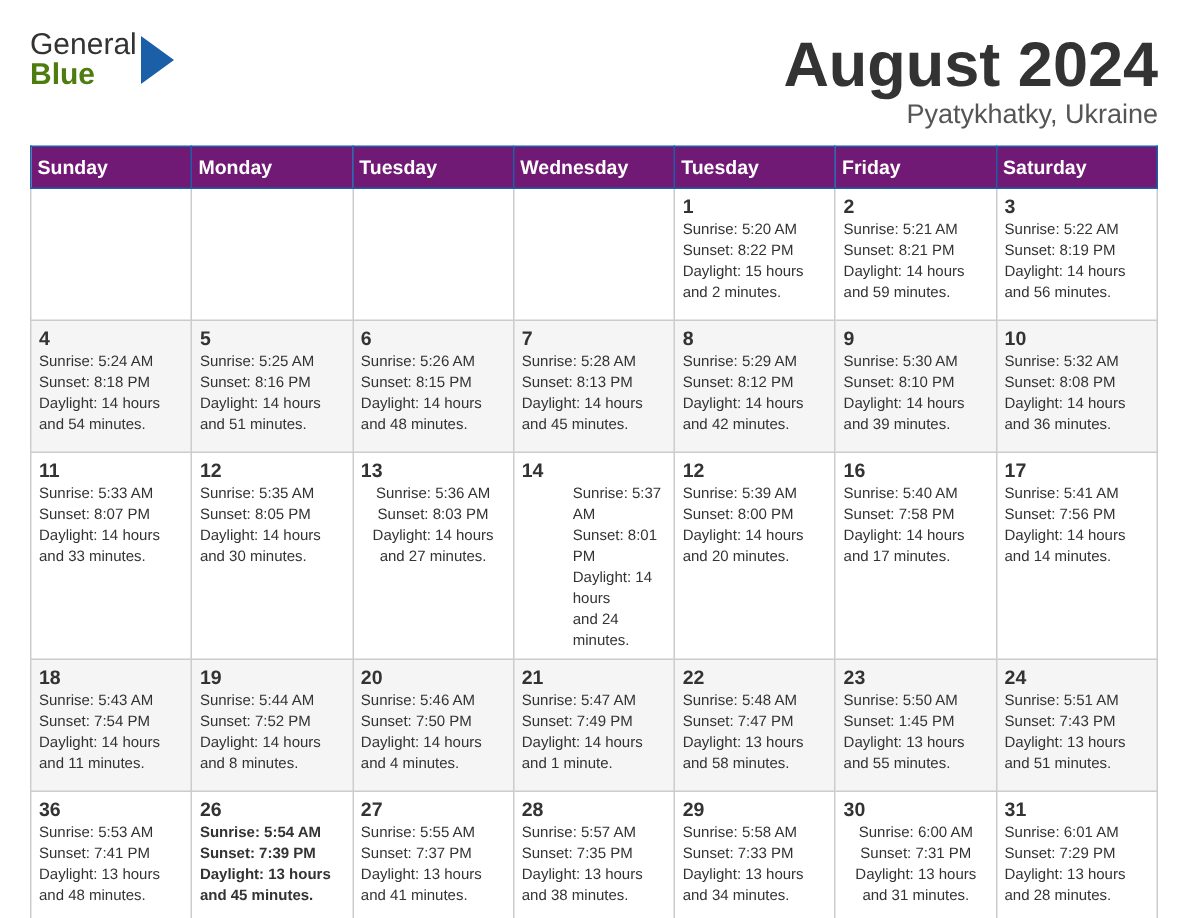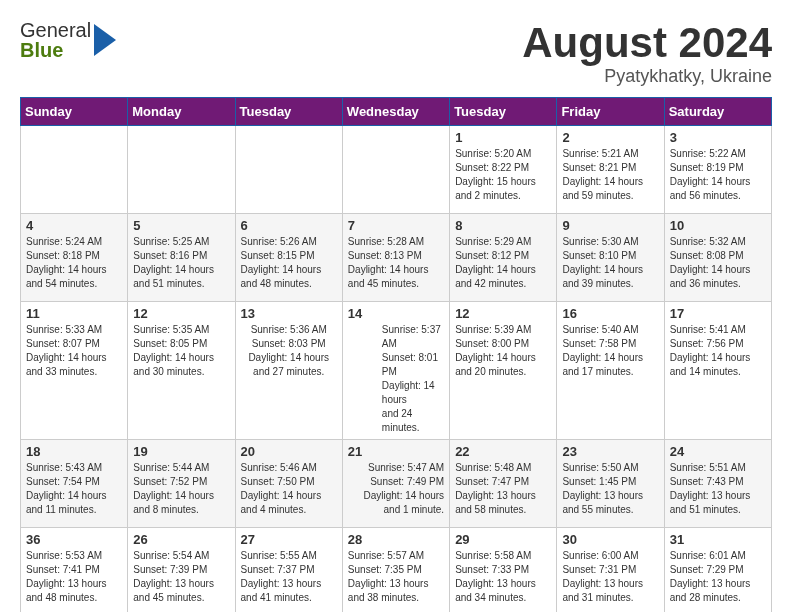--- a/index.html
+++ b/index.html
@@ -252,21 +252,21 @@
         </td>
         <td>
           <div class="day-number">20</div>
           <div class="day-info" style="white-space: pre-line;">Sunrise: 5:46 AM
 Sunset: 7:50 PM
 Daylight: 14 hours
 and 4 minutes.</div>
         </td>
         <td>
           <div class="day-number">21</div>
-          <div class="day-info" style="white-space: pre-line; text-align: right;">Sunrise: 5:47 AM
+          <div class="day-info" style="white-space: pre-line;">Sunrise: 5:47 AM
 Sunset: 7:49 PM
 Daylight: 14 hours
 and 1 minute.</div>
         </td>
         <td>
           <div class="day-number">22</div>
           <div class="day-info" style="white-space: pre-line;">Sunrise: 5:48 AM
 Sunset: 7:47 PM
 Daylight: 13 hours
 and 58 minutes.</div>
@@ -289,21 +289,21 @@
       <tr>
         <td>
           <div class="day-number">36</div>
           <div class="day-info" style="white-space: pre-line;">Sunrise: 5:53 AM
 Sunset: 7:41 PM
 Daylight: 13 hours
 and 48 minutes.</div>
         </td>
         <td>
           <div class="day-number">26</div>
-          <div class="day-info" style="white-space: pre-line;">Sunrise: 5:54 AM
+          <div class="day-info" style="white-space: pre-line; font-weight: bold;">Sunrise: 5:54 AM
 Sunset: 7:39 PM
 Daylight: 13 hours
 and 45 minutes.</div>
         </td>
         <td>
           <div class="day-number">27</div>
           <div class="day-info" style="white-space: pre-line;">Sunrise: 5:55 AM
 Sunset: 7:37 PM
 Daylight: 13 hours
 and 41 minutes.</div>
@@ -317,21 +317,21 @@
         </td>
         <td>
           <div class="day-number">29</div>
           <div class="day-info" style="white-space: pre-line;">Sunrise: 5:58 AM
 Sunset: 7:33 PM
 Daylight: 13 hours
 and 34 minutes.</div>
         </td>
         <td>
           <div class="day-number">30</div>
-          <div class="day-info" style="white-space: pre-line;">Sunrise: 6:00 AM
+          <div class="day-info" style="white-space: pre-line; text-align: center;">Sunrise: 6:00 AM
 Sunset: 7:31 PM
 Daylight: 13 hours
 and 31 minutes.</div>
         </td>
         <td>
           <div class="day-number">31</div>
           <div class="day-info" style="white-space: pre-line;">Sunrise: 6:01 AM
 Sunset: 7:29 PM
 Daylight: 13 hours
 and 28 minutes.</div>

